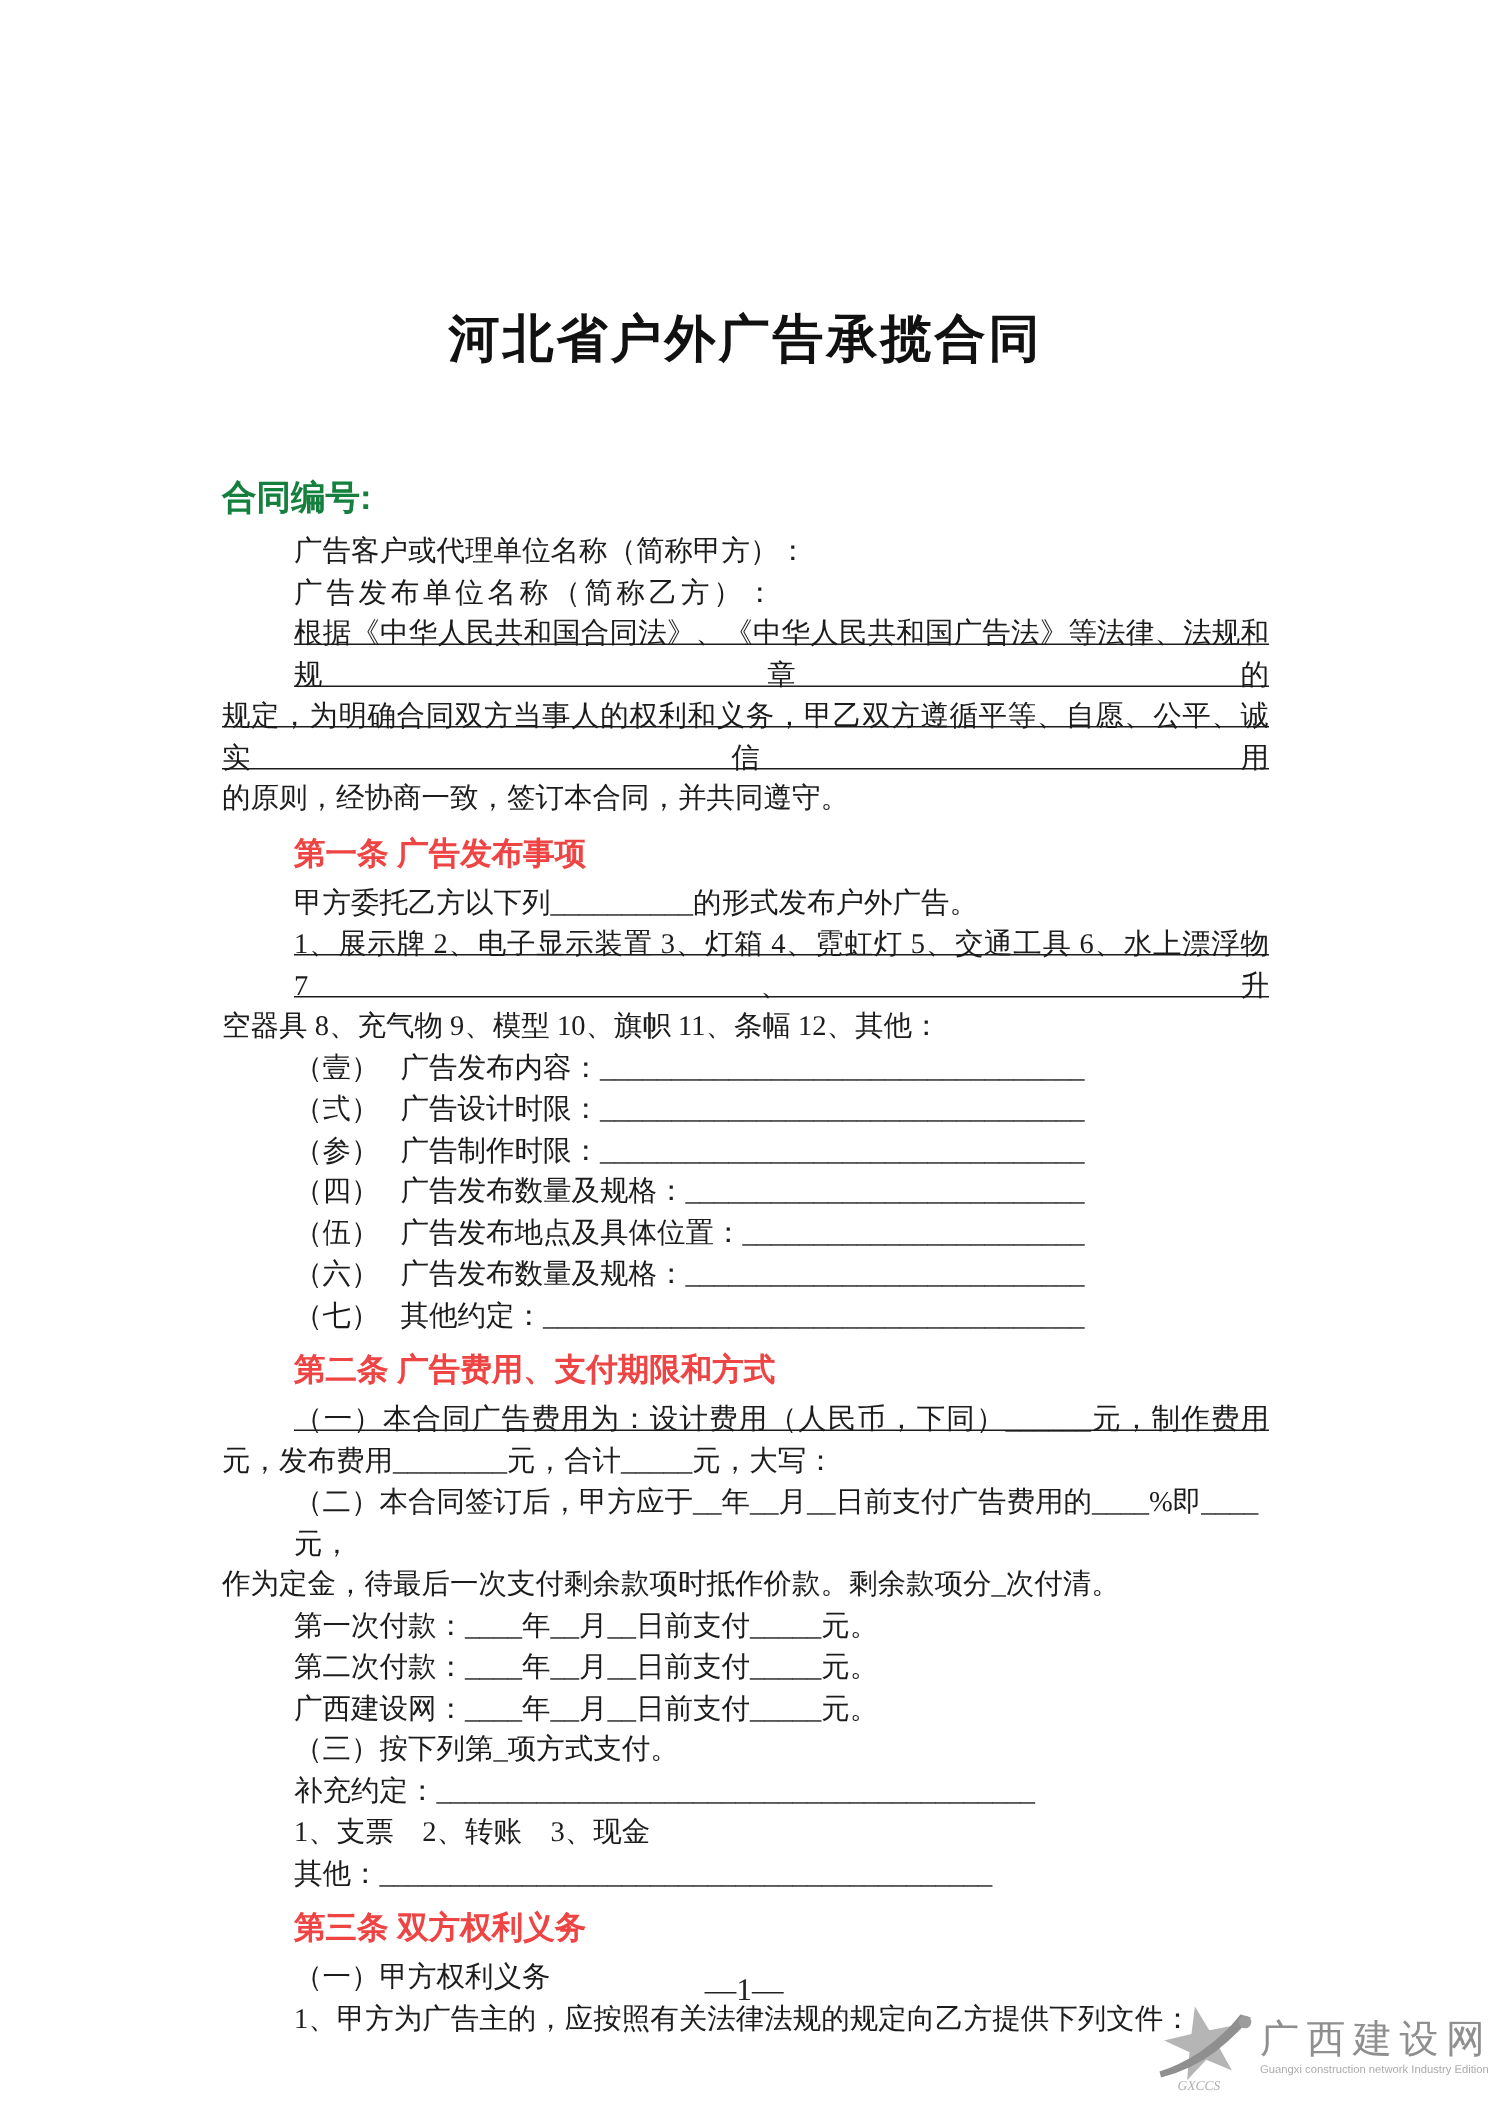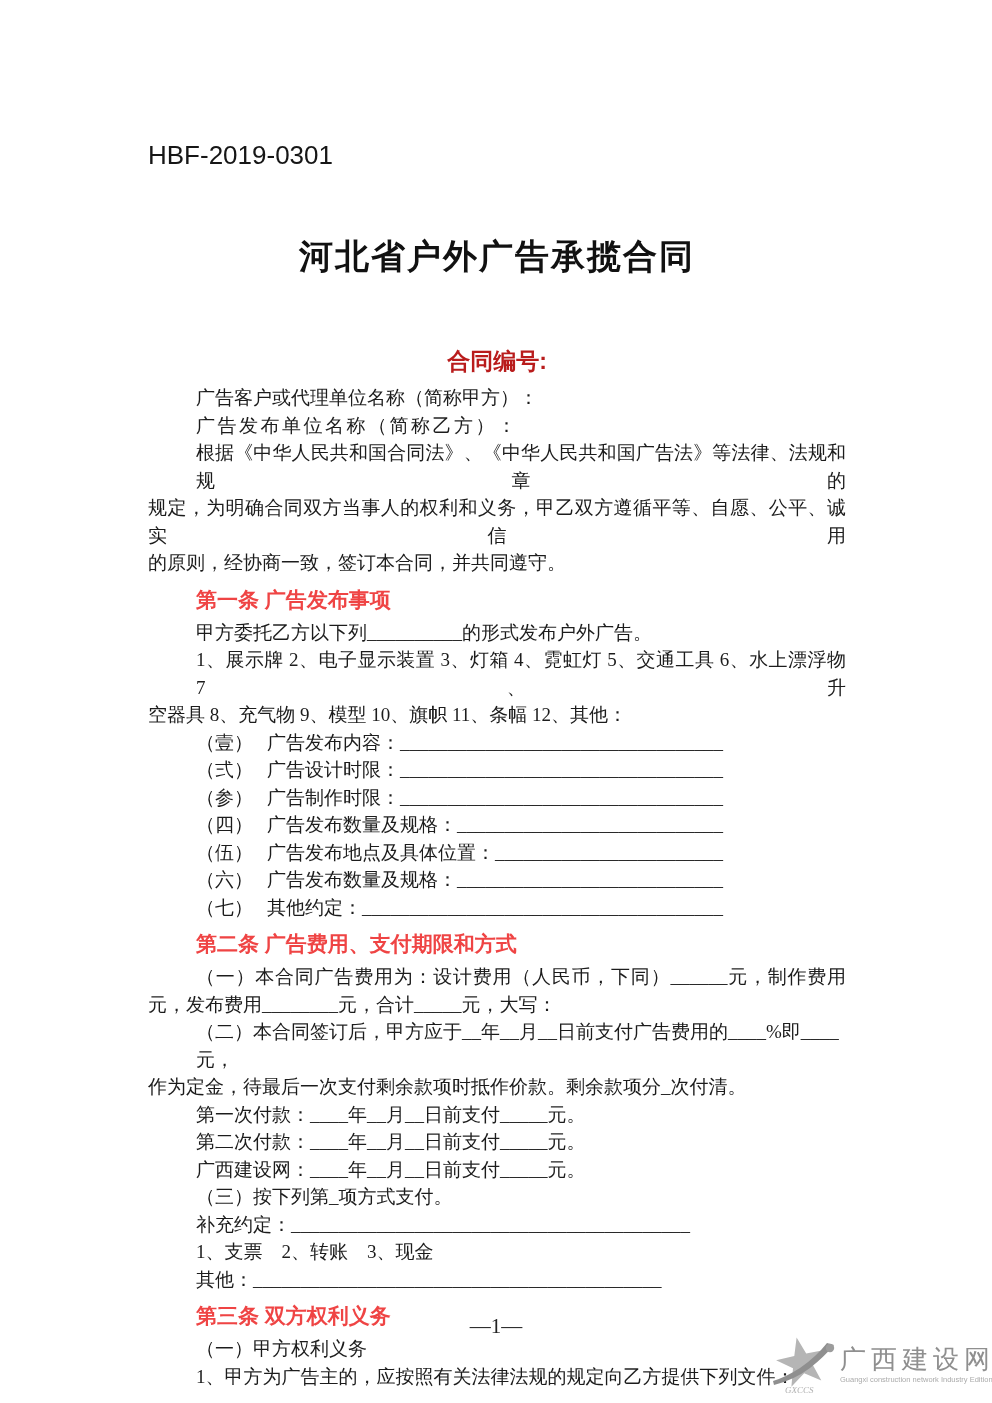--- a/index.html
+++ b/index.html
@@ -32,31 +32,30 @@
     font-family: "Liberation Sans", "DejaVu Sans", sans-serif;
     font-weight: 700;
     font-size: 34px;
     line-height: 40px;
     letter-spacing: 2px;
     color: #111111;
   }
   .contract-no {
     margin-top: 70px;
     margin-bottom: 8px;
-    text-align: center;
     font-family: "Liberation Sans", "DejaVu Sans", sans-serif;
     font-weight: 700;
     font-size: 23px;
     line-height: 30px;
-    color: #b91c1c;
+    color: #15803d;
   }
   .ln { min-height: 27.5px; }
   .ind { padding-left: 48px; }
   .spread { letter-spacing: 2.5px; }
-  .stretch { text-align: justify; text-align-last: justify; }
+  .stretch { text-align: justify; text-align-last: justify; text-decoration: underline; }
   .heading {
     font-family: "Liberation Sans", "DejaVu Sans", sans-serif;
     font-weight: 700;
     font-size: 21px;
     line-height: 28px;
     margin: 9px 0 5px 0;
     padding-left: 48px;
     color: #ef4444;
   }
   .row { padding-left: 48px; white-space: nowrap; }
@@ -97,21 +96,20 @@
     color: #ababab;
     white-space: nowrap;
   }
 </style>
 </head>
 <body>
 
 <div class="page">
   <div class="content">
 
-    <div class="doc-code">HBF-2019-0301</div>
 
     <div class="title">河北省户外广告承揽合同</div>
 
     <div class="contract-no">合同编号:</div>
 
     <div class="ln ind">广告客户或代理单位名称（简称甲方）：</div>
     <div class="ln ind spread">广告发布单位名称（简称乙方）：</div>
 
     <div class="ln ind stretch">根据《中华人民共和国合同法》、《中华人民共和国广告法》等法律、法规和规章的</div>
     <div class="ln stretch">规定，为明确合同双方当事人的权利和义务，甲乙双方遵循平等、自愿、公平、诚实信用</div>

